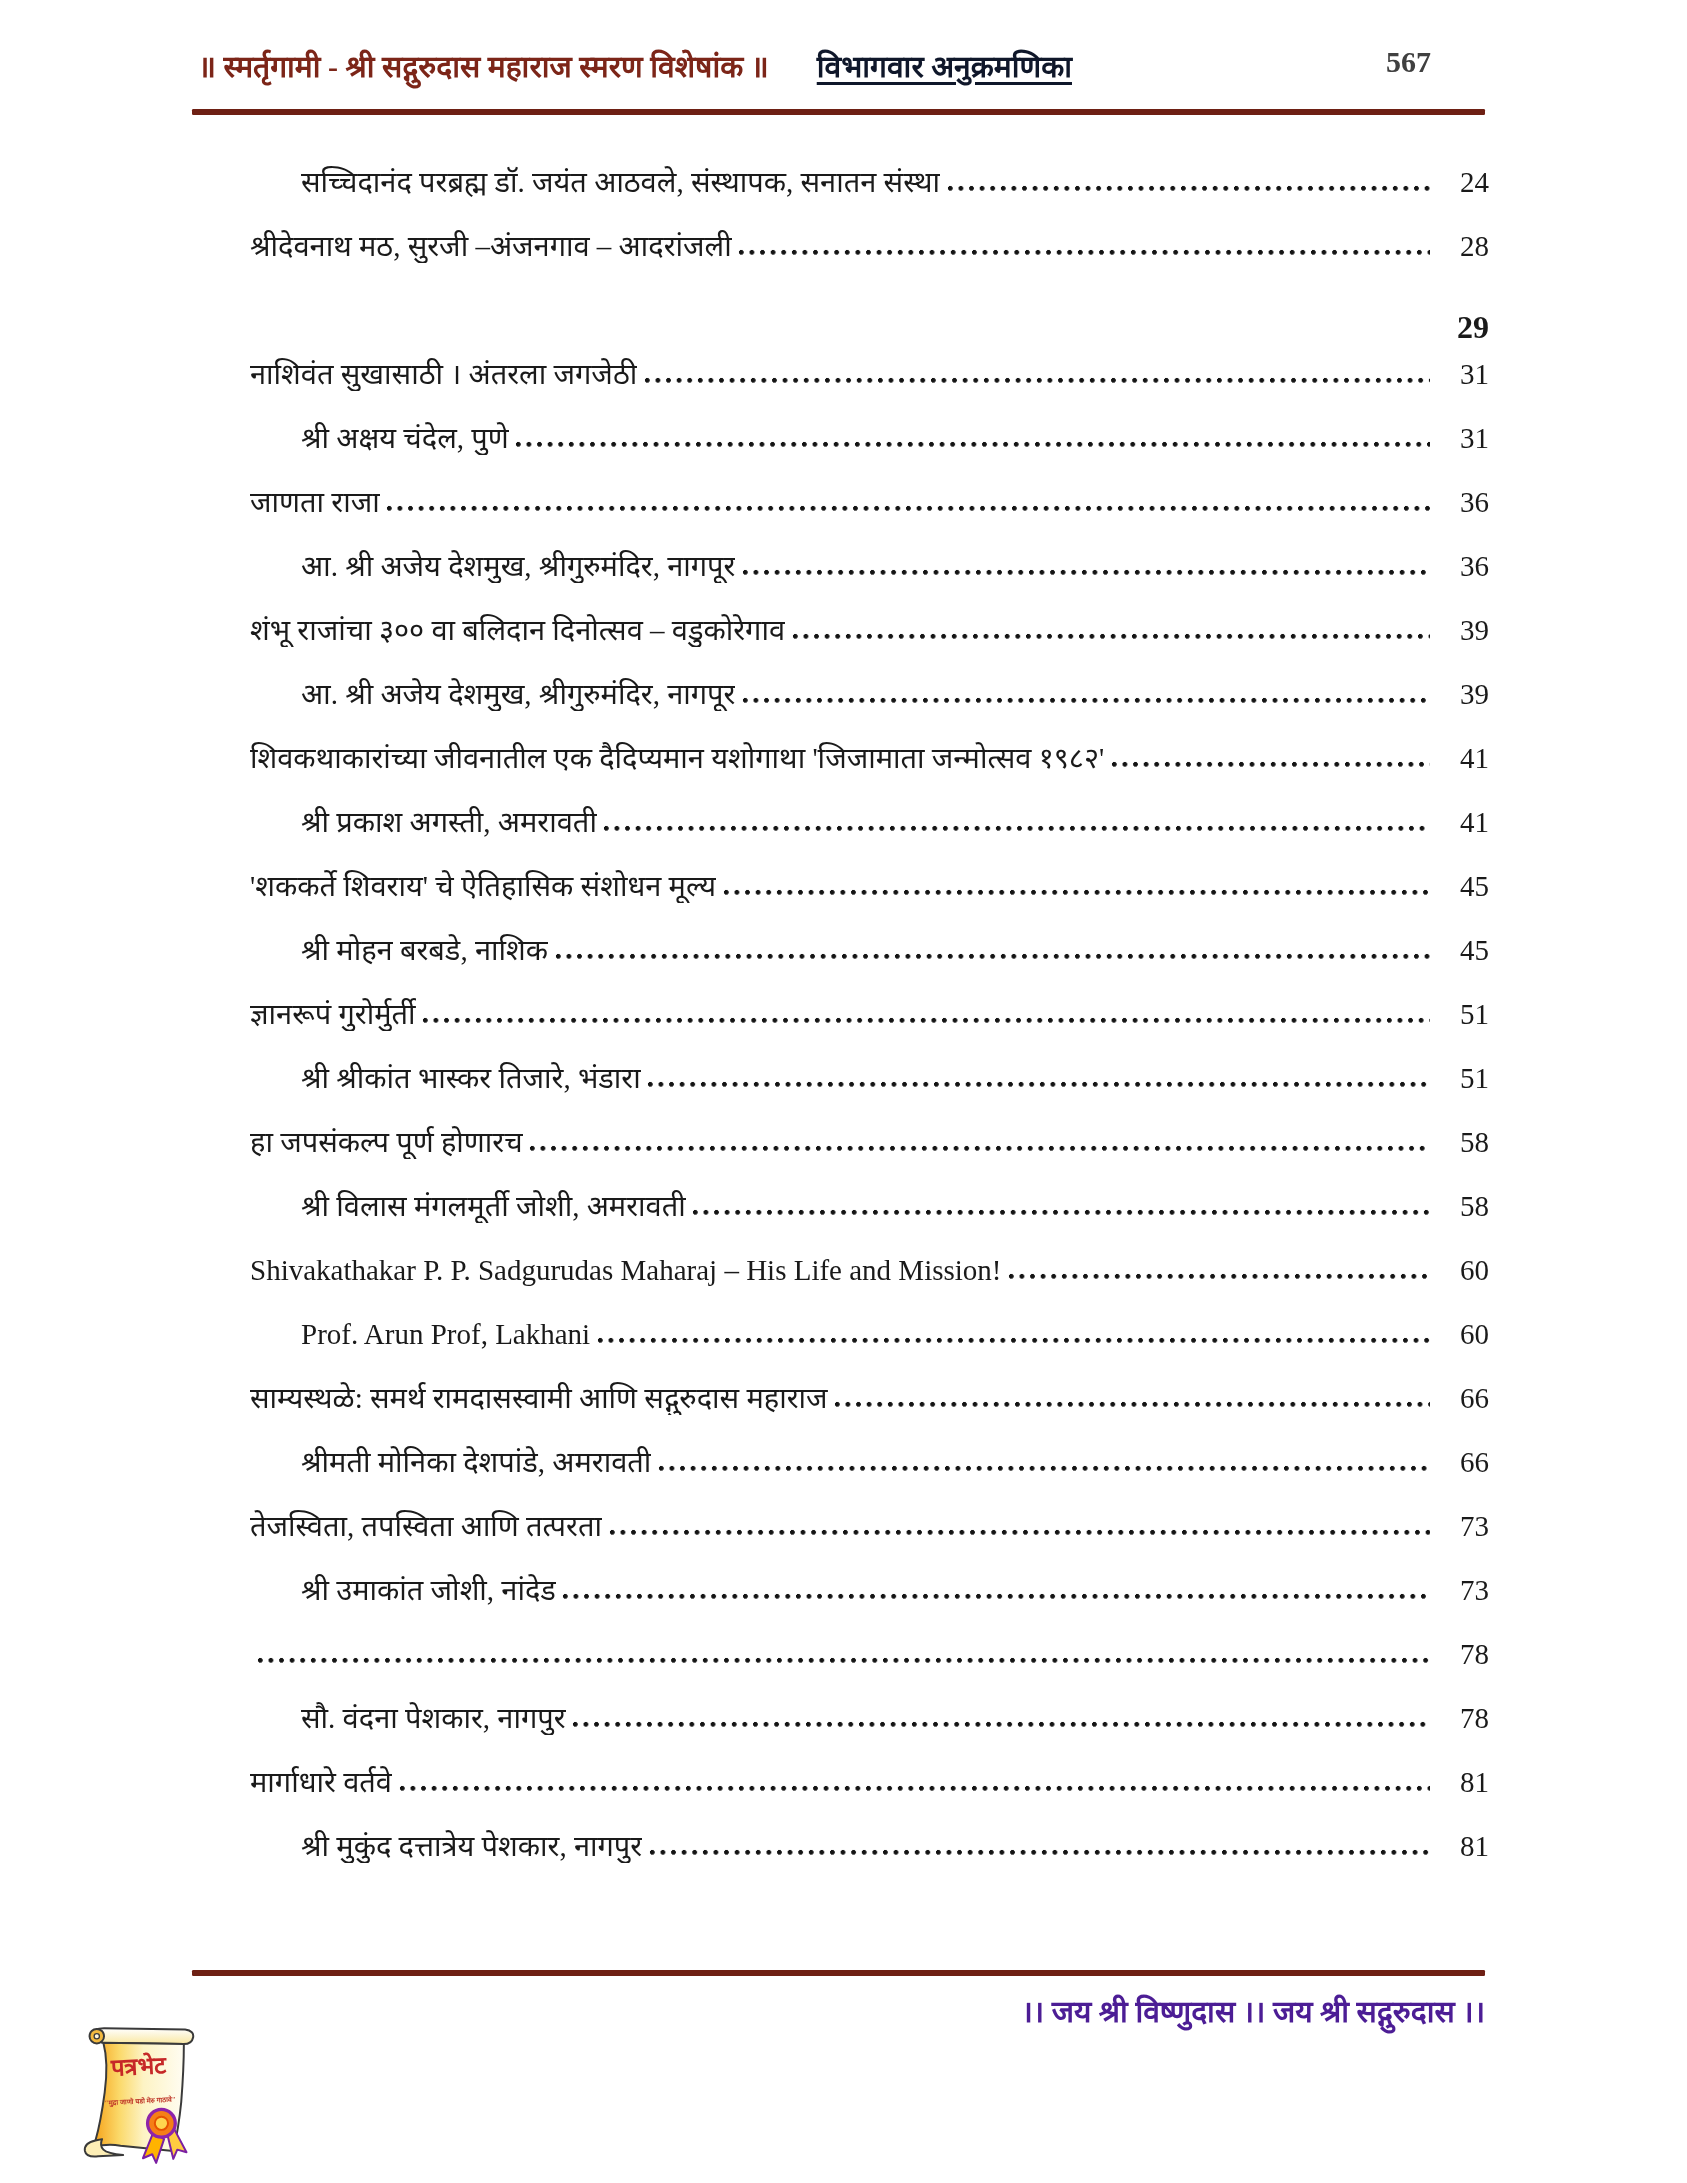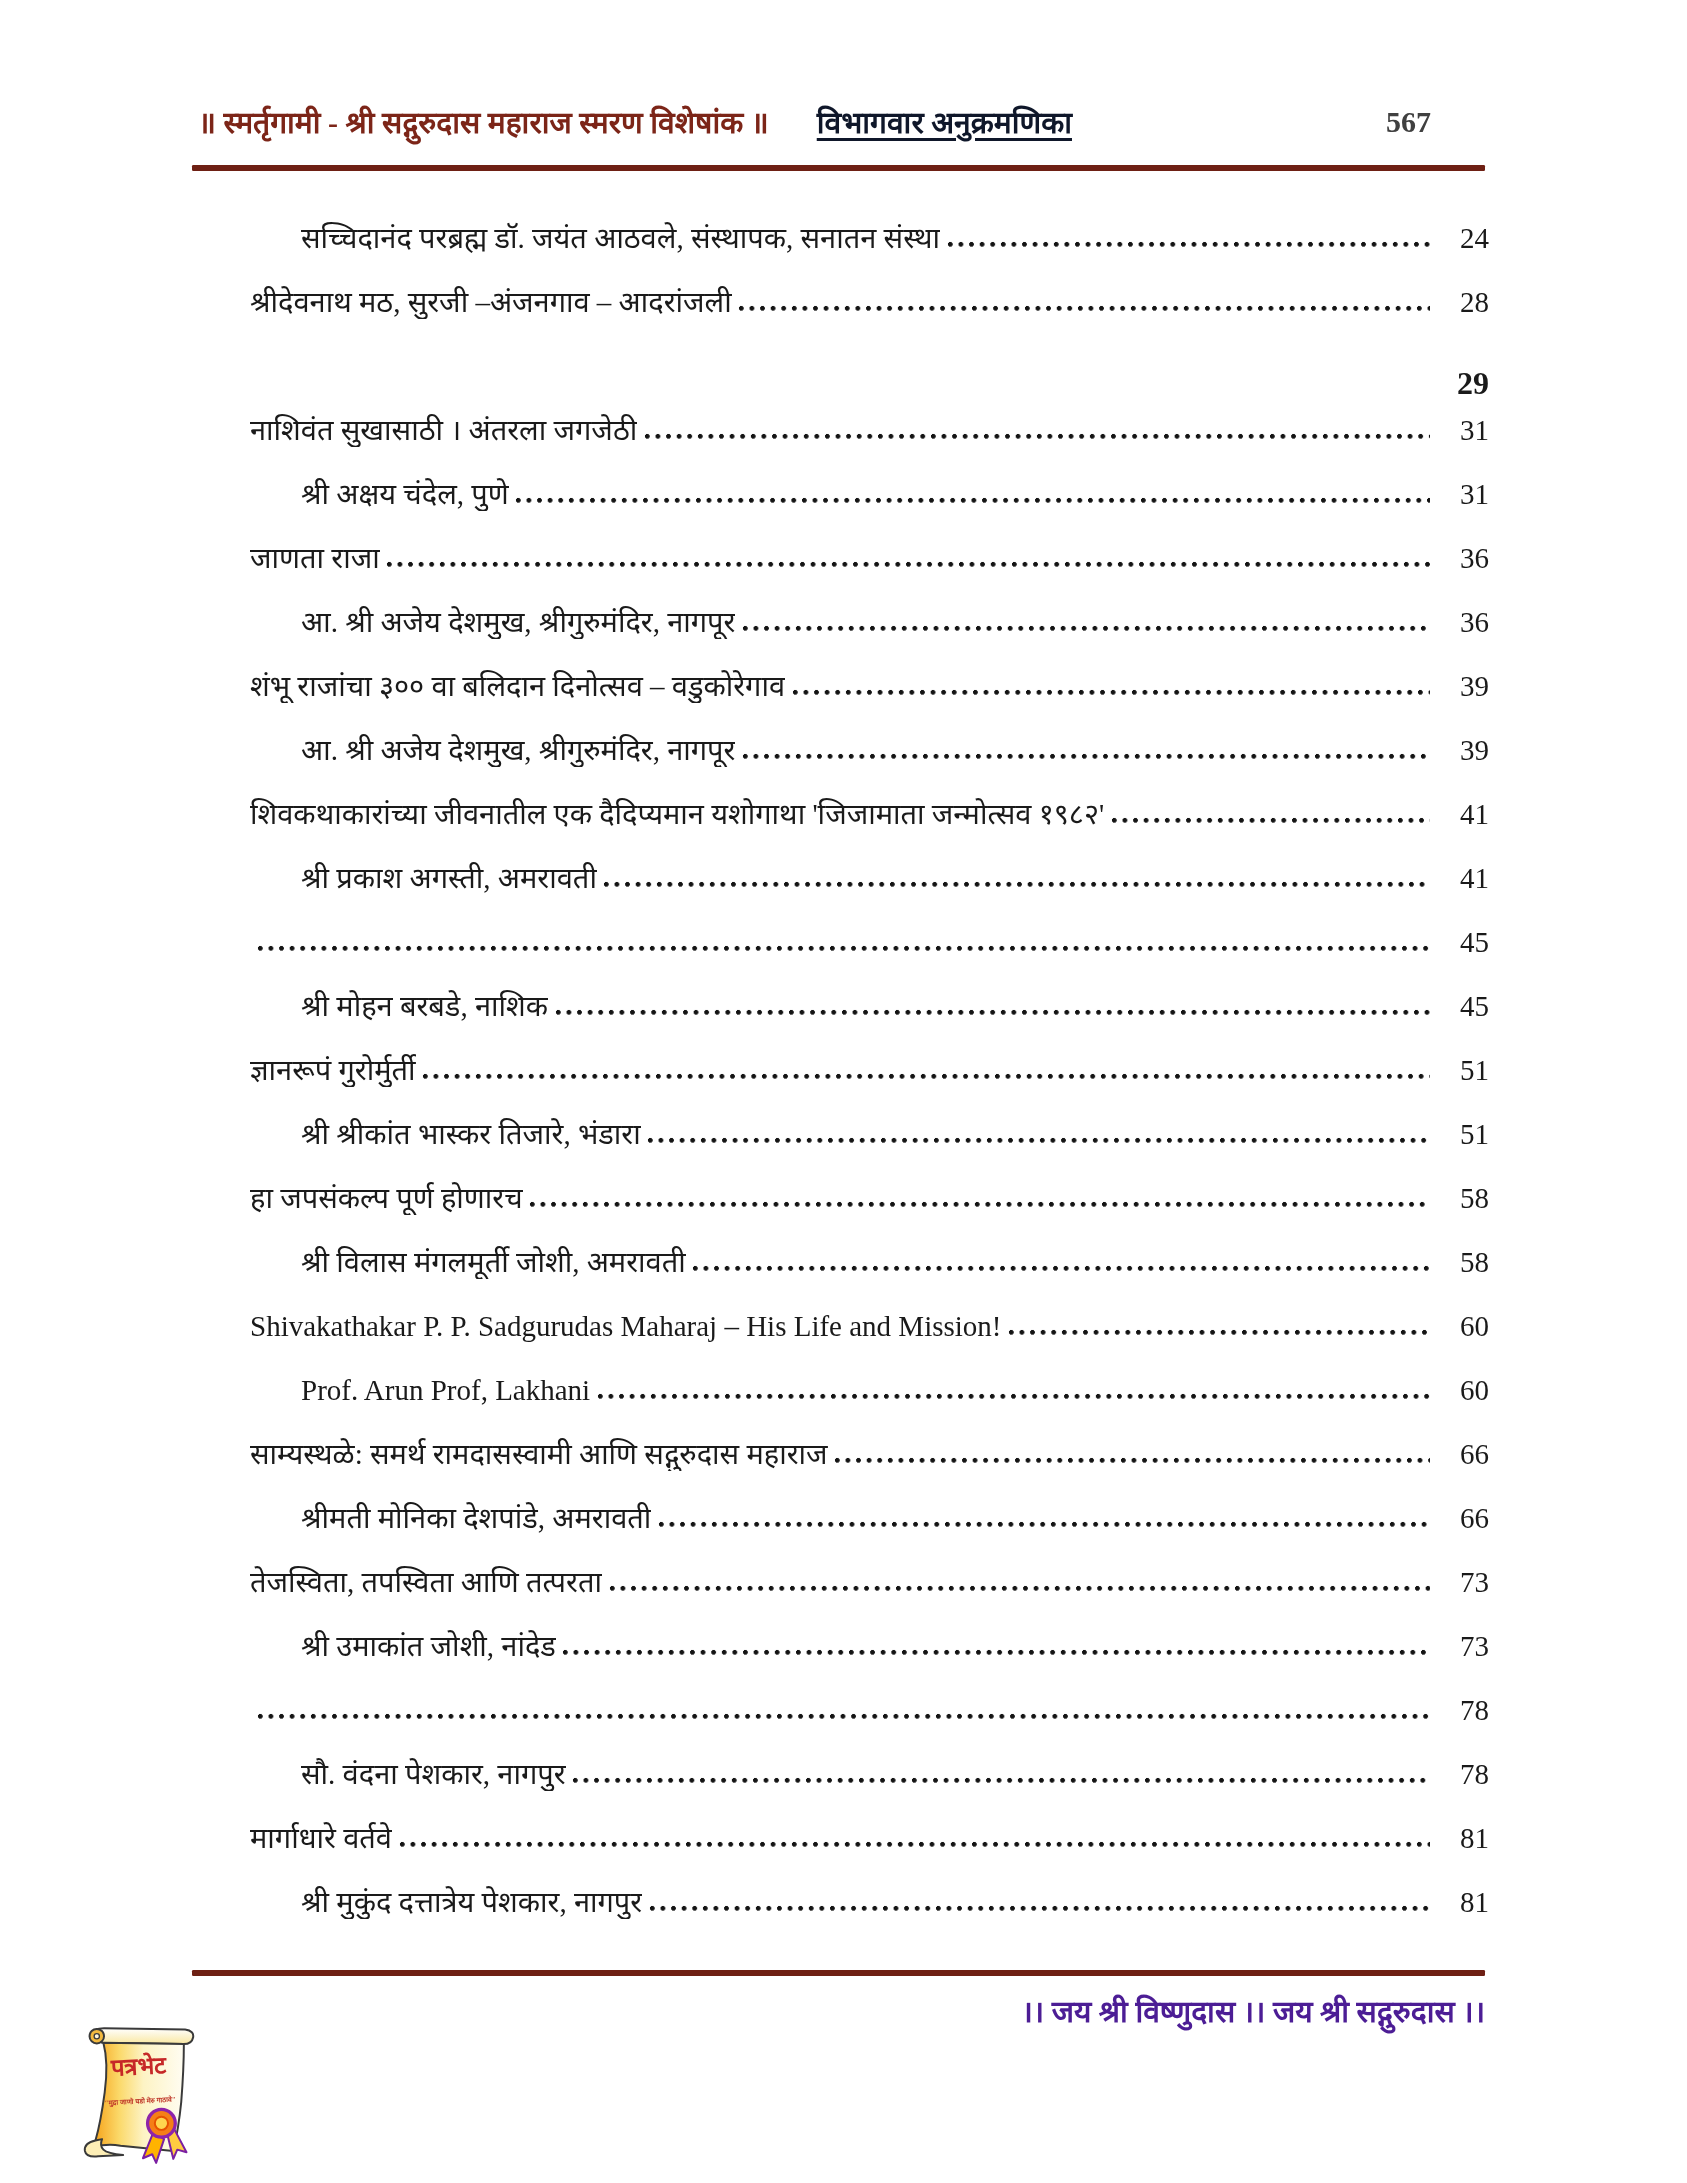--- a/index.html
+++ b/index.html
@@ -6,22 +6,22 @@
   .page{
     position:relative;
     width:1687px;height:2183px;
     background:#ffffff;
     font-family:"Liberation Serif","DejaVu Serif",serif;
     color:#1a1a1a;
     overflow:hidden;
   }
   
   .hdr{
-    display:flex;align-items:center;
-    padding:101px 198px 0 198px;
+    display:flex;align-items:flex-start;
+    padding:45px 198px 0 198px;
     white-space:nowrap;
   }
   .hdr .h-title{
     font-size:30px;font-weight:700;color:#7c2518;
   }
   .hdr .h-link{
     font-size:30px;font-weight:700;color:#0f172a;
     text-decoration:underline;text-decoration-thickness:2.6px;text-underline-offset:5.3px;
     margin-left:48px;cursor:pointer;
   }
@@ -131,20 +131,21 @@
         <span class="t">शिवकथाकारांच्या जीवनातील एक दैदिप्यमान यशोगाथा 'जिजामाता जन्मोत्सव १९८२'</span>
         <span class="leader"></span>
         <span class="p">41</span>
       </div>
       <div class="row lvl2">
         <span class="t">श्री प्रकाश अगस्ती, अमरावती</span>
         <span class="leader"></span>
         <span class="p">41</span>
       </div>
       <div class="row lvl1">
+        <span class="t">'शककर्ते शिवराय' चे ऐतिहासिक संशोधन मूल्य</span>
         <span class="leader"></span>
         <span class="p">45</span>
       </div>
       <div class="row lvl2">
         <span class="t">श्री मोहन बरबडे, नाशिक</span>
         <span class="leader"></span>
         <span class="p">45</span>
       </div>
       <div class="row lvl1">
         <span class="t">ज्ञानरूपं गुरोर्मुर्ती</span>

